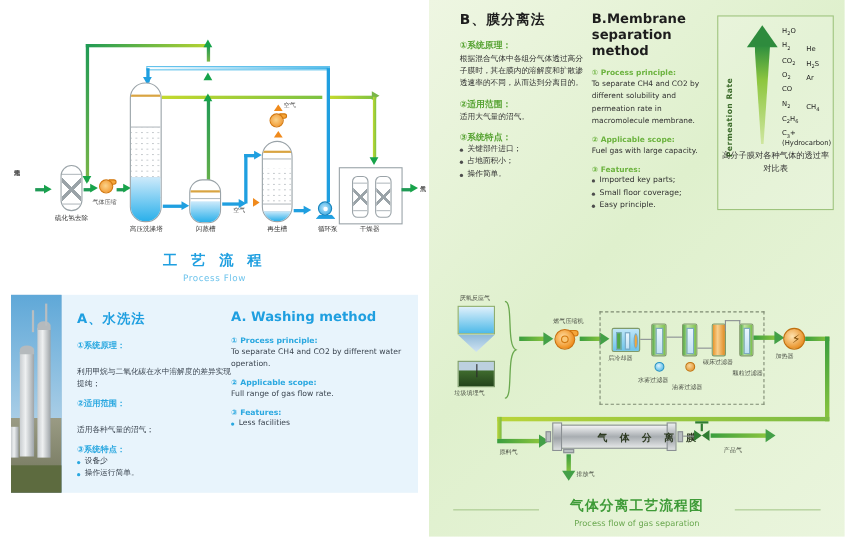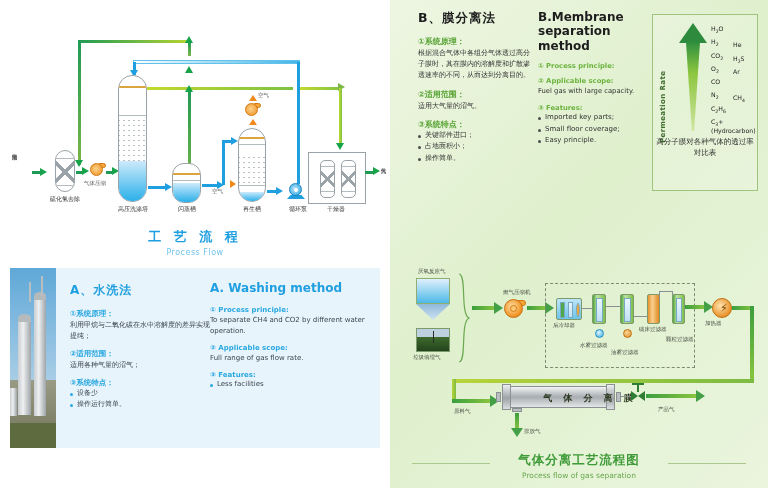--- a/index.html
+++ b/index.html
@@ -81,21 +81,21 @@
   .ptop{position:absolute;background:#b5babd;border-radius:50% 50% 0 0;}
   .ppipe{position:absolute;background:#b9bec1;}
   .pgrass{position:absolute;left:0;right:0;bottom:0;height:14%;background:#5d6b3f;}
 
   #wash-cn{position:absolute;left:60px;top:14px;width:140px;}
   #wash-en{position:absolute;left:200px;top:14px;width:168px;}
   .h-cn{font-size:12px;color:#1f9fe0;font-weight:bold;letter-spacing:1px;margin-bottom:10px;}
   .h-en{font-size:12px;color:#1f9fe0;font-weight:bold;margin-bottom:10px;line-height:1.15;}
   .sub-cn{font-size:7.5px;color:#2aa8e0;font-weight:bold;margin-top:7px;}
   .sub-en{font-size:7px;color:#2aa8e0;font-weight:bold;margin-top:7px;}
-  .body-cn{font-size:7px;color:#3b4550;line-height:1.55;margin-top:1px;}
+  .body-cn{font-size:7px;color:#3b4550;line-height:1.55;margin-top:14px;}
   .body-en{font-size:7px;color:#3b4550;line-height:1.6;margin-top:1px;}
   .bul{font-size:7px;color:#3b4550;line-height:1.6;padding-left:7px;position:relative;}
   .bul:before{content:"";position:absolute;left:0;top:5px;width:3px;height:3px;border-radius:50%;background:#2aa8e0;}
 
   
   #right-panel{position:absolute;left:390px;top:0;width:378px;height:488px;
                background:linear-gradient(135deg,#eef6e2,#dff0cd 45%,#eaf5dd);}
 
   #membrane-section{position:absolute;left:0;top:0;width:378px;height:200px;}
   #mem-cn{position:absolute;left:28px;top:10px;width:118px;}
@@ -368,20 +368,21 @@
         <div class="body-cn-g">适用大气量的沼气。</div>
         <div class="sub-cn-g">③系统特点：</div>
         <div class="bul-g">关键部件进口；</div>
         <div class="bul-g">占地面积小；</div>
         <div class="bul-g">操作简单。</div>
       </div>
 
       <div id="mem-en">
         <div class="h-en-g">B.Membrane separation method</div>
         <div class="sub-en-g">① Process principle:</div>
+        <div class="body-en-g">To separate CH4 and CO2 by different solubility and permeation rate in macromolecule membrane.</div>
         <div class="sub-en-g">② Applicable scope:</div>
         <div class="body-en-g">Fuel gas with large capacity.</div>
         <div class="sub-en-g">③ Features:</div>
         <div class="bul-g">Imported key parts;</div>
         <div class="bul-g">Small floor coverage;</div>
         <div class="bul-g">Easy principle.</div>
       </div>
 
       <div id="permeation-chart">
         <div id="perm-axis-label">Permeation Rate</div>

